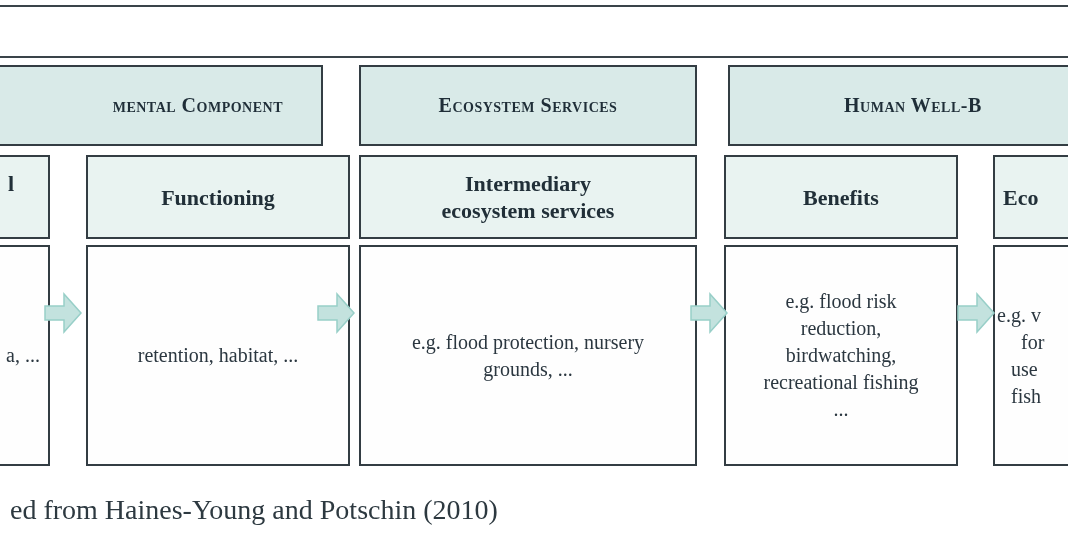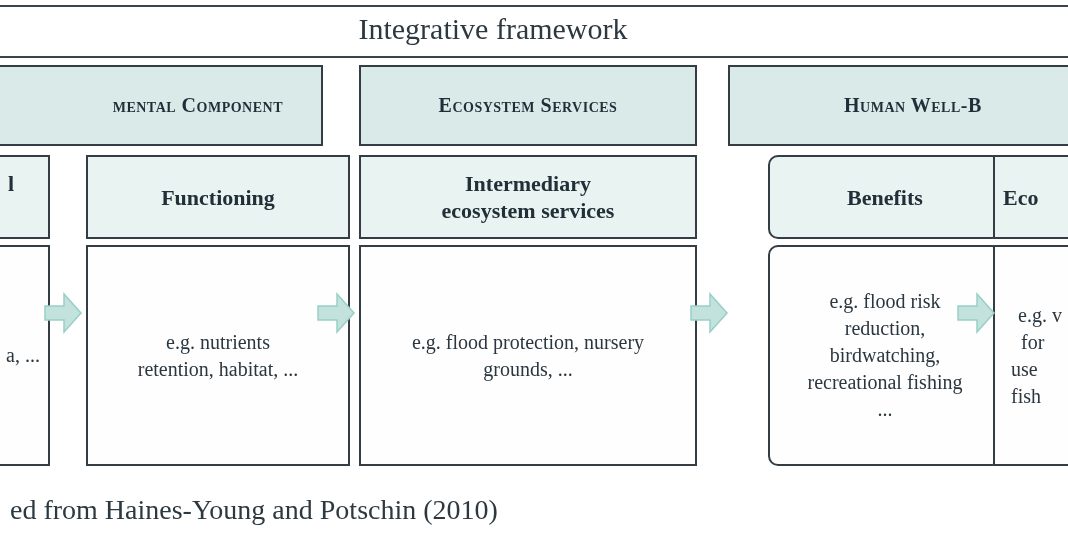--- a/index.html
+++ b/index.html
@@ -67,30 +67,30 @@
     white-space: nowrap;
   }
   .line { min-height: 27px; }
 
   
   .col-env-hdr    { left: -85px; width: 408px; justify-content: center; align-items: flex-end; padding-right: 38px; }
   .col-structure  { left: -85px; width: 135px; }
   .col-functioning{ left: 86px;  width: 264px; }
   .col-eco        { left: 359px; width: 338px; }
   .col-hwb-hdr    { left: 728px; width: 560px; align-items: flex-start; padding-left: 114px; }
-  .col-benefits   { left: 768px; width: 234px; border-radius: 10px; }
+  .col-benefits   { left: 724px; width: 234px; }
   .col-economic   { left: 993px; width: 244px; }
 
   
   .align-right  { align-items: flex-end; }
   .pad-r-34 { padding-right: 34px; }
   .pad-r-8  { padding-right: 8px; }
   .align-left { align-items: flex-start; }
   .pad-l-8  { padding-left: 8px; }
-  .frag-indent-0 { margin-left: 23px; }
+  .frag-indent-0 { margin-left: 2px; }
   .frag-indent-1 { margin-left: 26px; }
   .frag-indent-2 { margin-left: 16px; }
   .frag-indent-3 { margin-left: 16px; }
 
   .arrow {
     position: absolute;
     top: 289px;
     width: 40px;
     height: 48px;
     z-index: 5;
@@ -108,40 +108,38 @@
     color: #2d3940;
     white-space: nowrap;
   }
 </style>
 </head>
 <body>
 
 <div id="stage">
 
   <div id="rule-top" class="hrule"></div>
-  <div id="title">Integrative framework</div>
   <div id="rule-under-title" class="hrule"></div>
 
   <div class="box hdrbox col-env-hdr">
     <div class="hdrtext">mental Component</div>
   </div>
 
   <div class="box subbox col-structure align-right pad-r-34">
     <div class="subtext line">l</div>
     <div class="subtext line"></div>
   </div>
   <div class="box bodybox col-structure align-right pad-r-8">
     <div class="bodytext line">a, ...</div>
   </div>
 
   <div class="box subbox col-functioning">
     <div class="subtext line">Functioning</div>
   </div>
   <div class="box bodybox col-functioning">
-    <div class="bodytext line">e.g. nutrients</div>
     <div class="bodytext line">retention, habitat, ...</div>
   </div>
 
   <div class="box hdrbox col-eco">
     <div class="hdrtext">Ecosystem Services</div>
   </div>
   <div class="box subbox col-eco">
     <div class="subtext line">Intermediary</div>
     <div class="subtext line">ecosystem services</div>
   </div>

